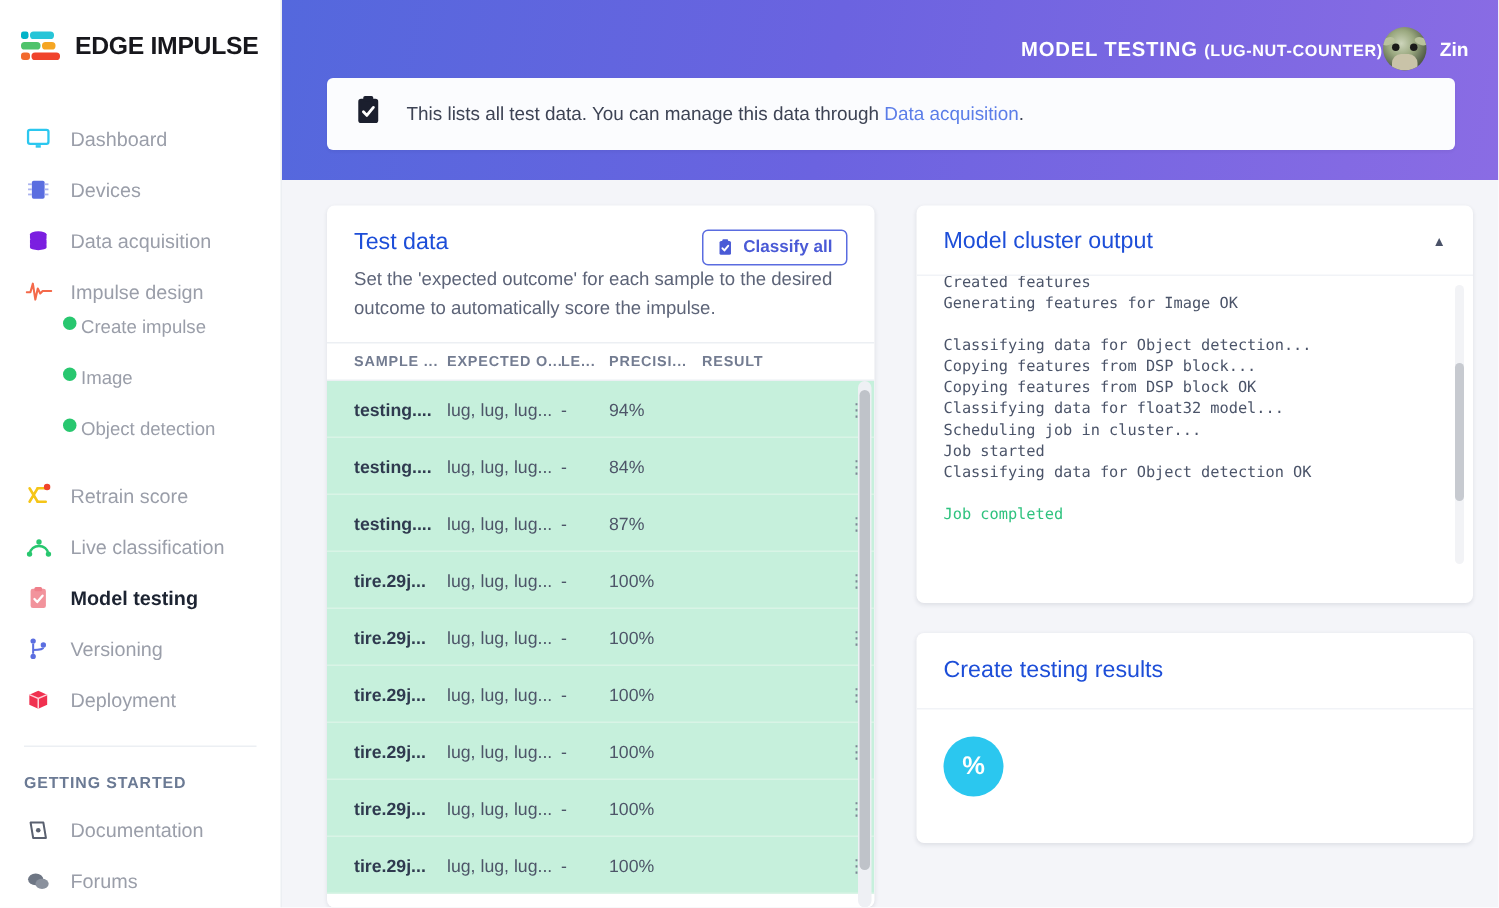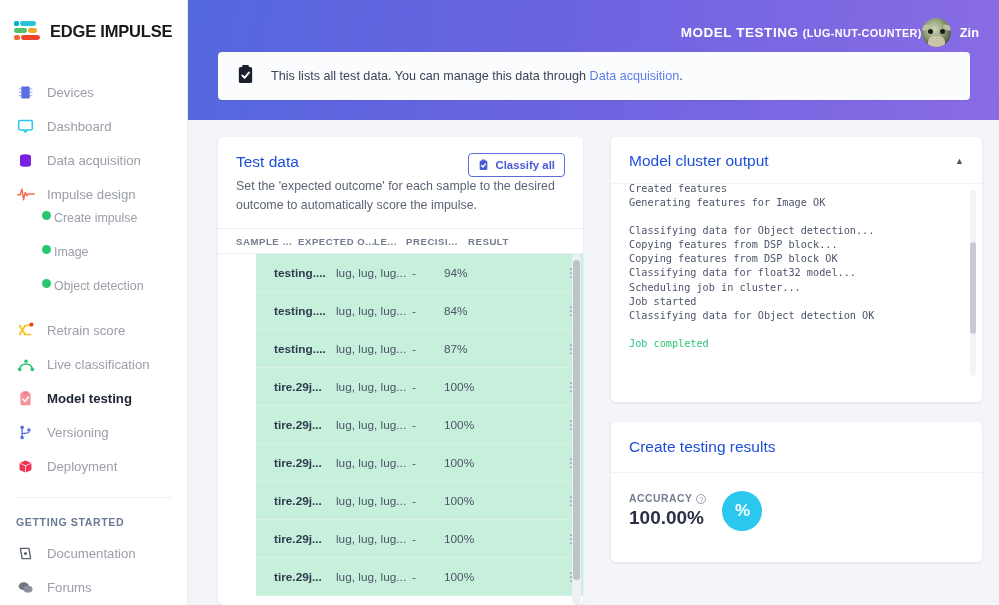--- a/index.html
+++ b/index.html
@@ -99,21 +99,21 @@
     margin-top: 14px; padding-left: 18px;
   }
   .th { font-size: 9.6px; font-weight: bold; letter-spacing: 0.55px; color: #737c91; white-space: nowrap; overflow: hidden; }
   .c-sample { width: 62px; flex: 0 0 62px; }
   .c-expected { width: 76px; flex: 0 0 76px; }
   .c-length { width: 32px; flex: 0 0 32px; }
   .c-precision { width: 62px; flex: 0 0 62px; }
   .c-result { flex: 1; }
   .c-menu { width: 24px; flex: 0 0 24px; text-align: center; }
 
-  .tbody { position: relative; flex: 1; overflow: hidden; padding-left: 38px; }
+  .tbody { position: relative; flex: 1; overflow: hidden; }
   .row {
     display: flex; align-items: center; height: 38px;
     background: #c6f0dc; border-bottom: 1px solid #d9f4e6; padding-left: 18px;
     cursor: pointer;
   }
   .td { font-size: 11.8px; color: #4d5568; white-space: nowrap; overflow: hidden; }
   .td.name { font-weight: bold; color: #2f3a4f; }
   .kebab { color: #7d8695; font-size: 12px; line-height: 1; letter-spacing: 0; }
   .tscroll {
     position: absolute; right: 2px; top: 0; width: 9px; height: 100%;
@@ -169,41 +169,41 @@
         <rect x="0" y="15" width="6" height="5" rx="2" fill="#f26a2e"></rect>
         <rect x="7" y="15" width="19" height="5" rx="2.4" fill="#f0432b"></rect>
       </svg>
       <div class="logo-text">EDGE IMPULSE</div>
     </div>
 
     <div class="nav">
       <div class="nav-item">
         <span class="ic">
           <svg width="17" height="17" viewBox="0 0 20 20">
+              <rect x="2" y="3" width="16" height="11" rx="1.6" fill="none" stroke="#2bc7ef" stroke-width="1.8"></rect>
+              <rect x="8" y="15" width="4" height="2" fill="#2bc7ef"></rect>
+            </svg>
+        </span>
+        <span class="nav-label">Dashboard</span>
+      </div>
+      <div class="nav-item">
+        <span class="ic">
+          <svg width="17" height="17" viewBox="0 0 20 20">
               <rect x="5" y="3" width="10" height="14" rx="1.4" fill="#5b6ee0"></rect>
               <g fill="#aab3ef">
                 <rect x="2" y="5" width="3" height="1.4"></rect>
                 <rect x="2" y="9" width="3" height="1.4"></rect>
                 <rect x="2" y="13" width="3" height="1.4"></rect>
                 <rect x="15" y="5" width="3" height="1.4"></rect>
                 <rect x="15" y="9" width="3" height="1.4"></rect>
                 <rect x="15" y="13" width="3" height="1.4"></rect>
               </g>
             </svg>
         </span>
         <span class="nav-label">Devices</span>
-      </div>
-      <div class="nav-item">
-        <span class="ic">
-          <svg width="17" height="17" viewBox="0 0 20 20">
-              <rect x="2" y="3" width="16" height="11" rx="1.6" fill="none" stroke="#2bc7ef" stroke-width="1.8"></rect>
-              <rect x="8" y="15" width="4" height="2" fill="#2bc7ef"></rect>
-            </svg>
-        </span>
-        <span class="nav-label">Dashboard</span>
       </div>
       <div class="nav-item">
         <span class="ic">
           <svg width="17" height="17" viewBox="0 0 20 20">
               <g fill="#7b1fe0">
                 <ellipse cx="10" cy="5" rx="6.5" ry="2.4"></ellipse>
                 <rect x="3.5" y="5" width="13" height="3.2"></rect>
                 <ellipse cx="10" cy="8.4" rx="6.5" ry="2.2"></ellipse>
                 <rect x="3.5" y="9" width="13" height="3.2"></rect>
                 <ellipse cx="10" cy="12" rx="6.5" ry="2.2"></ellipse>
@@ -480,27 +480,20 @@
                 <i></i>
               </div>
           </div>
         </div>
 
         <div class="card res-card">
           <div class="res-head">
             <div class="card-title">Create testing results</div>
           </div>
           <div class="res-body">
-            <div>
-              <div class="acc-label">
-                <span>ACCURACY</span>
-                <span class="q">?</span>
-              </div>
-              <div class="acc-value">100.00%</div>
-            </div>
             <div class="pct-badge">%</div>
           </div>
         </div>
 
       </div>
     </div>
   </div>
 </div>
 
 </body></html>

